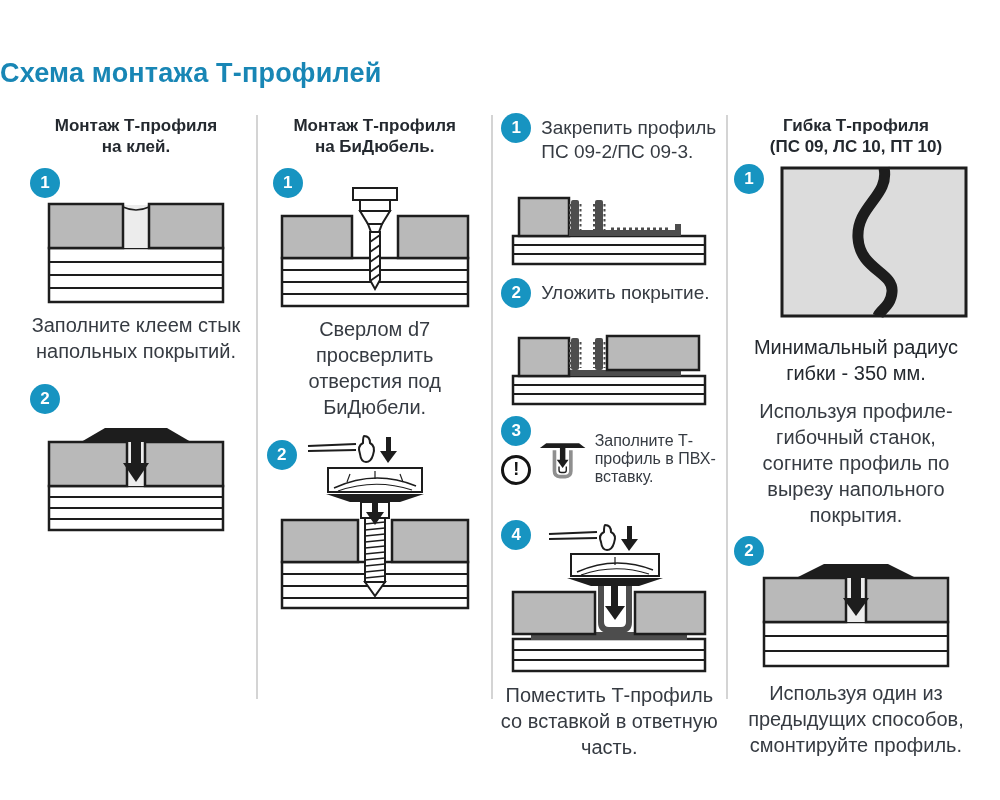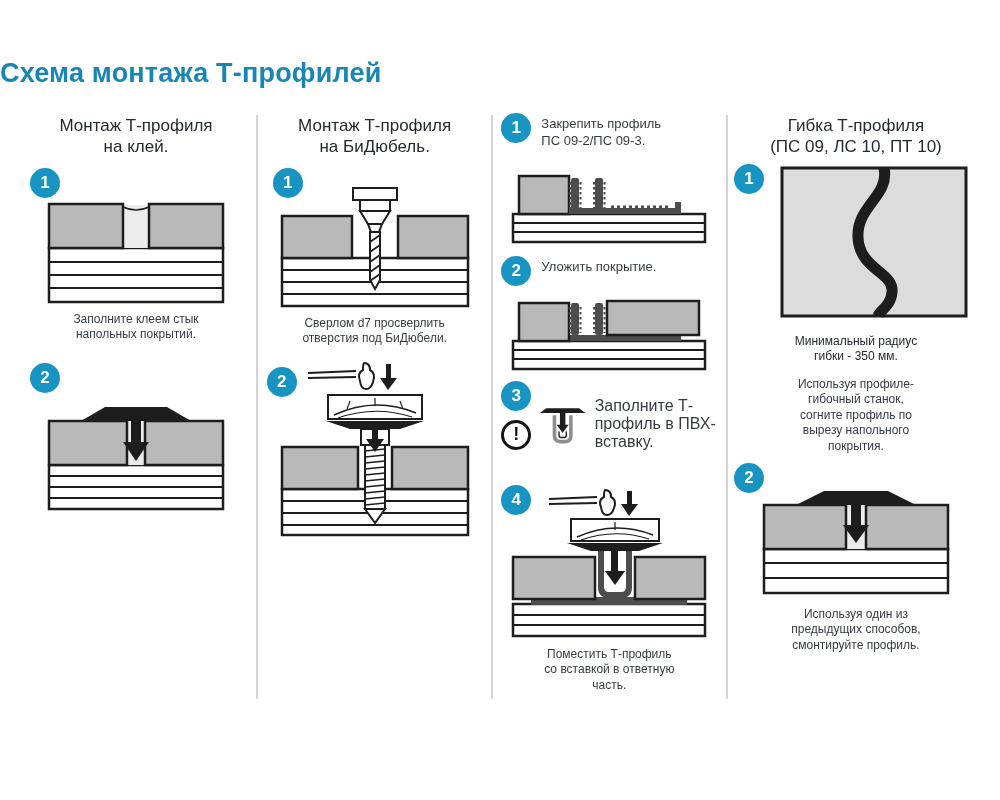--- a/index.html
+++ b/index.html
@@ -12,45 +12,45 @@
     margin:58px 0 20px 0;letter-spacing:.2px;
   }
   .columns{display:flex;justify-content:space-between;padding:0 20px;align-items:stretch;}
   .divider{width:2px;background:#d4d4d4;margin-top:6px;height:584px;}
   .col{display:flex;flex-direction:column;}
   .col1{width:232px;}
   .col2{width:224px;}
   .col3{width:224px;}
   .col4{width:248px;}
   .c-head{
-    font-size:17px;font-weight:normal;color:#24292f;text-align:center;
+    font-size:17px;font-weight:bold;color:#24292f;text-align:center;
     white-space:pre-line;line-height:1.25;margin:6px 0 4px 0;
   }
   .badge{
     width:30px;height:30px;border-radius:50%;background:#1794c1;color:#fff;
     font-weight:bold;font-size:17px;display:flex;align-items:center;justify-content:center;
     flex:0 0 auto;
   }
   .warn{
     width:24px;height:24px;border:3px solid #141414;border-radius:50%;color:#141414;
     font-weight:bold;font-size:18px;display:flex;align-items:center;justify-content:center;
     flex:0 0 auto;
   }
   .cap{
-    font-size:12px;text-align:center;white-space:pre-line;line-height:1.3;
+    font-size:20px;text-align:center;white-space:pre-line;line-height:1.3;
     margin:8px 0 0 0;color:#363b42;
   }
   .cap-bold{font-weight:normal;color:#24292f;margin-top:16px;}
   .step{position:relative;}
   .step .badge.inset{margin:6px 0 2px 10px;}
   .abs-badge{position:absolute;left:4px;top:10px;}
   svg{display:block;margin:4px auto 0 auto;}
   .row{display:flex;align-items:flex-start;gap:10px;margin:4px 0 2px 4px;}
   .row .cap-left{
-    font-size:13px;text-align:left;white-space:pre-line;line-height:1.28;
+    font-size:19px;text-align:left;white-space:pre-line;line-height:1.28;
     margin-top:3px;color:#363b42;
   }
   .row3{display:flex;align-items:flex-start;gap:8px;margin:10px 0 2px 4px;}
   .row3 .stack{display:flex;flex-direction:column;align-items:center;gap:9px;}
   .row3 svg{margin:0;}
   .mt10{margin-top:10px;}
   .mt14{margin-top:14px;}
   .ill-left{margin-left:46px;}
 </style>
 </head>

